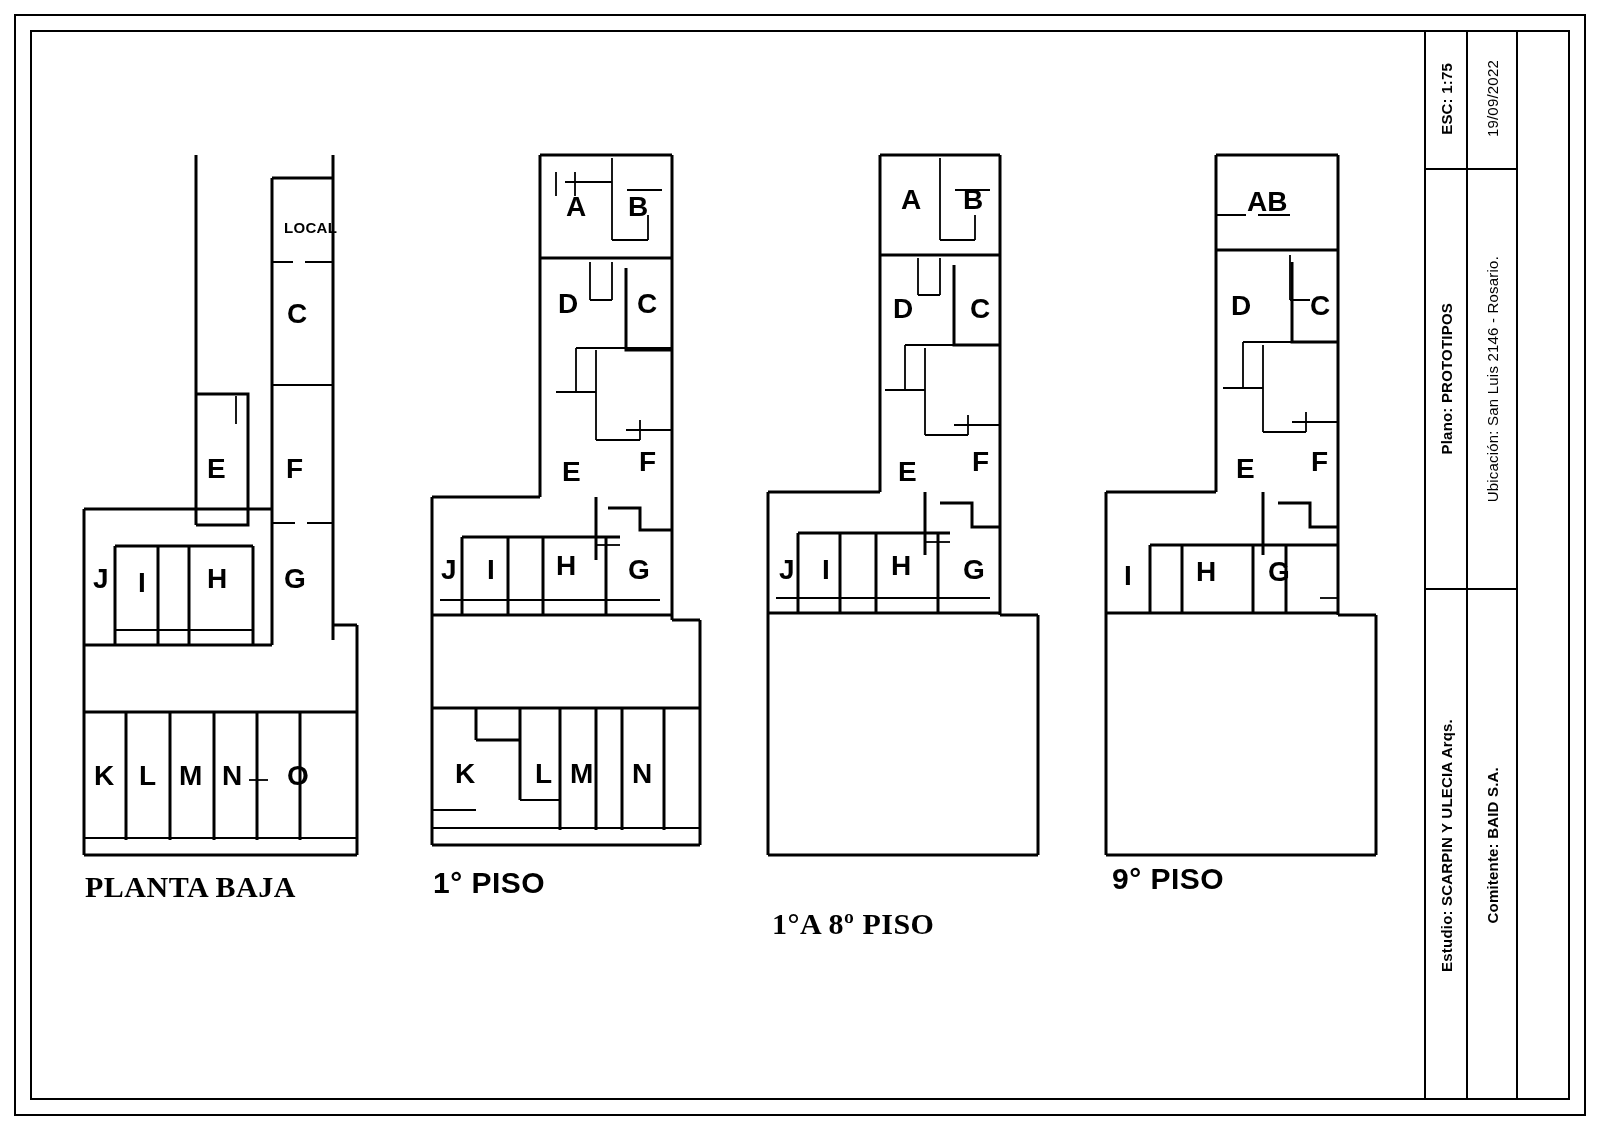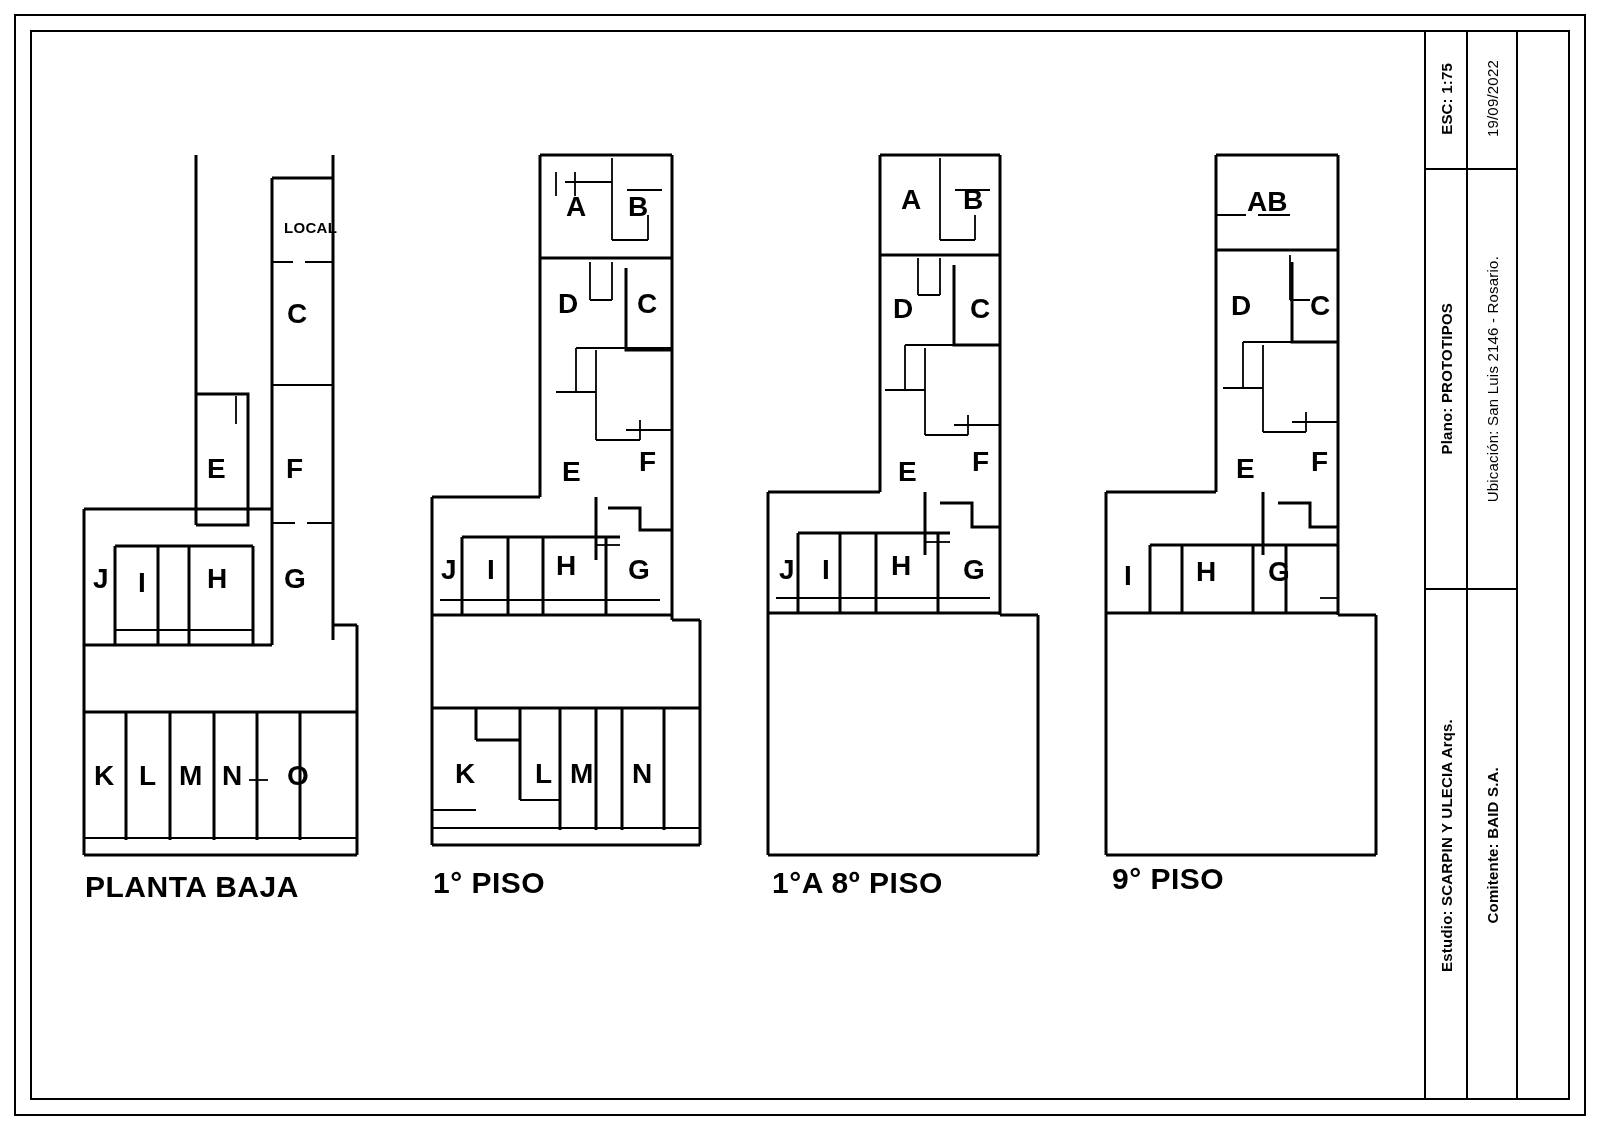--- a/index.html
+++ b/index.html
@@ -277,21 +277,21 @@
   <div class="ulabel" style="left:286px; top:455px;">F</div>
   <div class="ulabel" style="left:93px;  top:565px;">J</div>
   <div class="ulabel" style="left:138px; top:569px;">I</div>
   <div class="ulabel" style="left:207px; top:565px;">H</div>
   <div class="ulabel" style="left:284px; top:565px;">G</div>
   <div class="ulabel" style="left:94px;  top:762px;">K</div>
   <div class="ulabel" style="left:139px; top:762px;">L</div>
   <div class="ulabel" style="left:179px; top:762px;">M</div>
   <div class="ulabel" style="left:222px; top:762px;">N</div>
   <div class="ulabel" style="left:287px; top:762px;">O</div>
-  <div class="caption" style="left:85px; top:870px;">PLANTA BAJA</div>
+  <div class="caption" style="left:85px; top:870px;font-family:Liberation Serif, serif;">PLANTA BAJA</div>
 
   <div class="ulabel" style="left:566px; top:193px;">A</div>
   <div class="ulabel" style="left:628px; top:193px;">B</div>
   <div class="ulabel" style="left:558px; top:290px;">D</div>
   <div class="ulabel" style="left:637px; top:290px;">C</div>
   <div class="ulabel" style="left:562px; top:458px;">E</div>
   <div class="ulabel" style="left:639px; top:448px;">F</div>
   <div class="ulabel" style="left:441px; top:556px;">J</div>
   <div class="ulabel" style="left:487px; top:556px;">I</div>
   <div class="ulabel" style="left:556px; top:552px;">H</div>
@@ -305,21 +305,21 @@
   <div class="ulabel" style="left:901px; top:186px;">A</div>
   <div class="ulabel" style="left:963px; top:186px;">B</div>
   <div class="ulabel" style="left:893px; top:295px;">D</div>
   <div class="ulabel" style="left:970px; top:295px;">C</div>
   <div class="ulabel" style="left:898px; top:458px;">E</div>
   <div class="ulabel" style="left:972px; top:448px;">F</div>
   <div class="ulabel" style="left:779px; top:556px;">J</div>
   <div class="ulabel" style="left:822px; top:556px;">I</div>
   <div class="ulabel" style="left:891px; top:552px;">H</div>
   <div class="ulabel" style="left:963px; top:556px;">G</div>
-  <div class="caption" style="left:772px; top:866px;">1°A 8º PISO</div>
+  <div class="caption" style="left:772px; top:907px;font-family:Liberation Serif, serif;">1°A 8º PISO</div>
 
   <div class="ulabel" style="left:1247px; top:188px;">AB</div>
   <div class="ulabel" style="left:1231px; top:292px;">D</div>
   <div class="ulabel" style="left:1310px; top:292px;">C</div>
   <div class="ulabel" style="left:1236px; top:455px;">E</div>
   <div class="ulabel" style="left:1311px; top:448px;">F</div>
   <div class="ulabel" style="left:1124px; top:562px;">I</div>
   <div class="ulabel" style="left:1196px; top:558px;">H</div>
   <div class="ulabel" style="left:1268px; top:558px;">G</div>
   <div class="caption" style="left:1112px; top:862px;">9° PISO</div>

